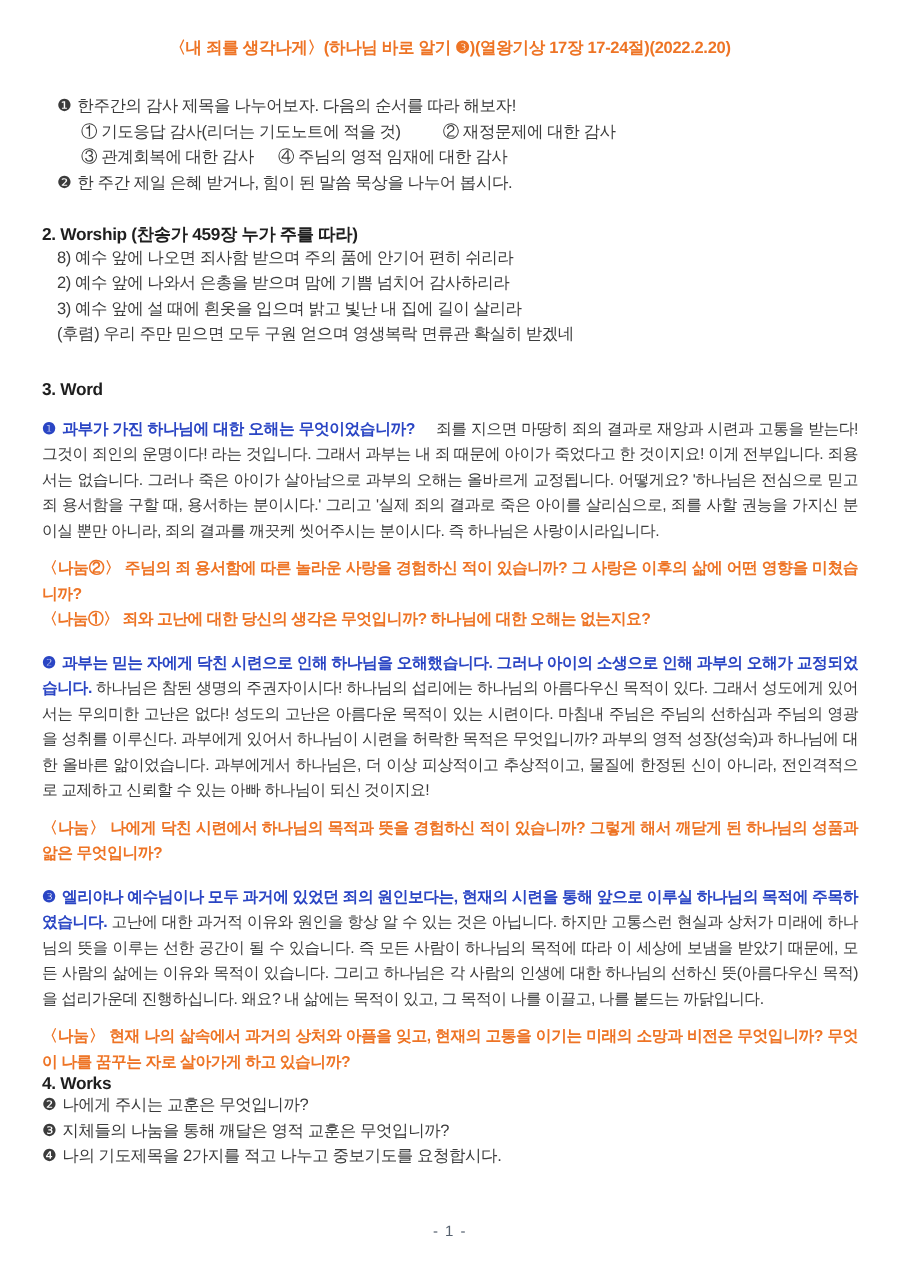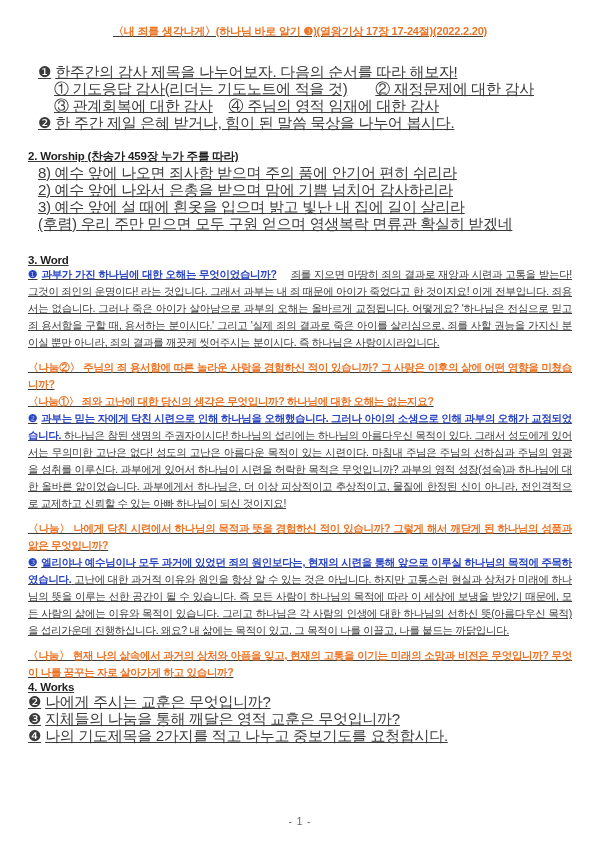--- a/index.html
+++ b/index.html
@@ -8,21 +8,20 @@
     font-family:"Liberation Sans", sans-serif;
     color:#3b3b3b;
     -webkit-font-smoothing:antialiased;
   }
   .page {
     position:relative;
     width:600px; height:849px;
     box-sizing:border-box;
     padding:24px 28px 0 28px;
     overflow:hidden;
-    text-decoration:underline;
   }
   .doc-title {
     text-align:center;
     color:#ee7425;
     font-weight:bold;
     font-size:11px;
     letter-spacing:-0.2px;
     margin:0 0 0 0;
   }
   .sec-header {
@@ -32,31 +31,31 @@
     letter-spacing:-0.2px;
     margin:0;
   }
   .sec-header .note { font-weight:bold; }
   .sec { margin:0; }
   .sec-welcome { margin-top:24px; }
   .sec-worship { margin-top:18px; }
   .sec-word    { margin-top:22px; }
   .sec-works   { }
   .line {
-    font-size:15px;
+    font-size:11px;
     line-height:17px;
     letter-spacing:-0.3px;
     margin:0;
   }
   .indent-1 { padding-left:10px; }
   .indent-2 { padding-left:26px; }
   .marker { margin-right:4px; }
   .gap-wide { display:inline-block; width:28px; }
   .gap-med  { display:inline-block; width:16px; }
-  .word-block { }
+  .word-block { margin-top:12px; }
   .word-para {
     font-size:10.5px;
     line-height:17px;
     letter-spacing:-0.3px;
     text-align:justify;
     margin:0;
   }
   .q-blue { color:#2a45c4; font-weight:bold; }
   .q-space { display:inline-block; width:14px; }
   .sharing {

